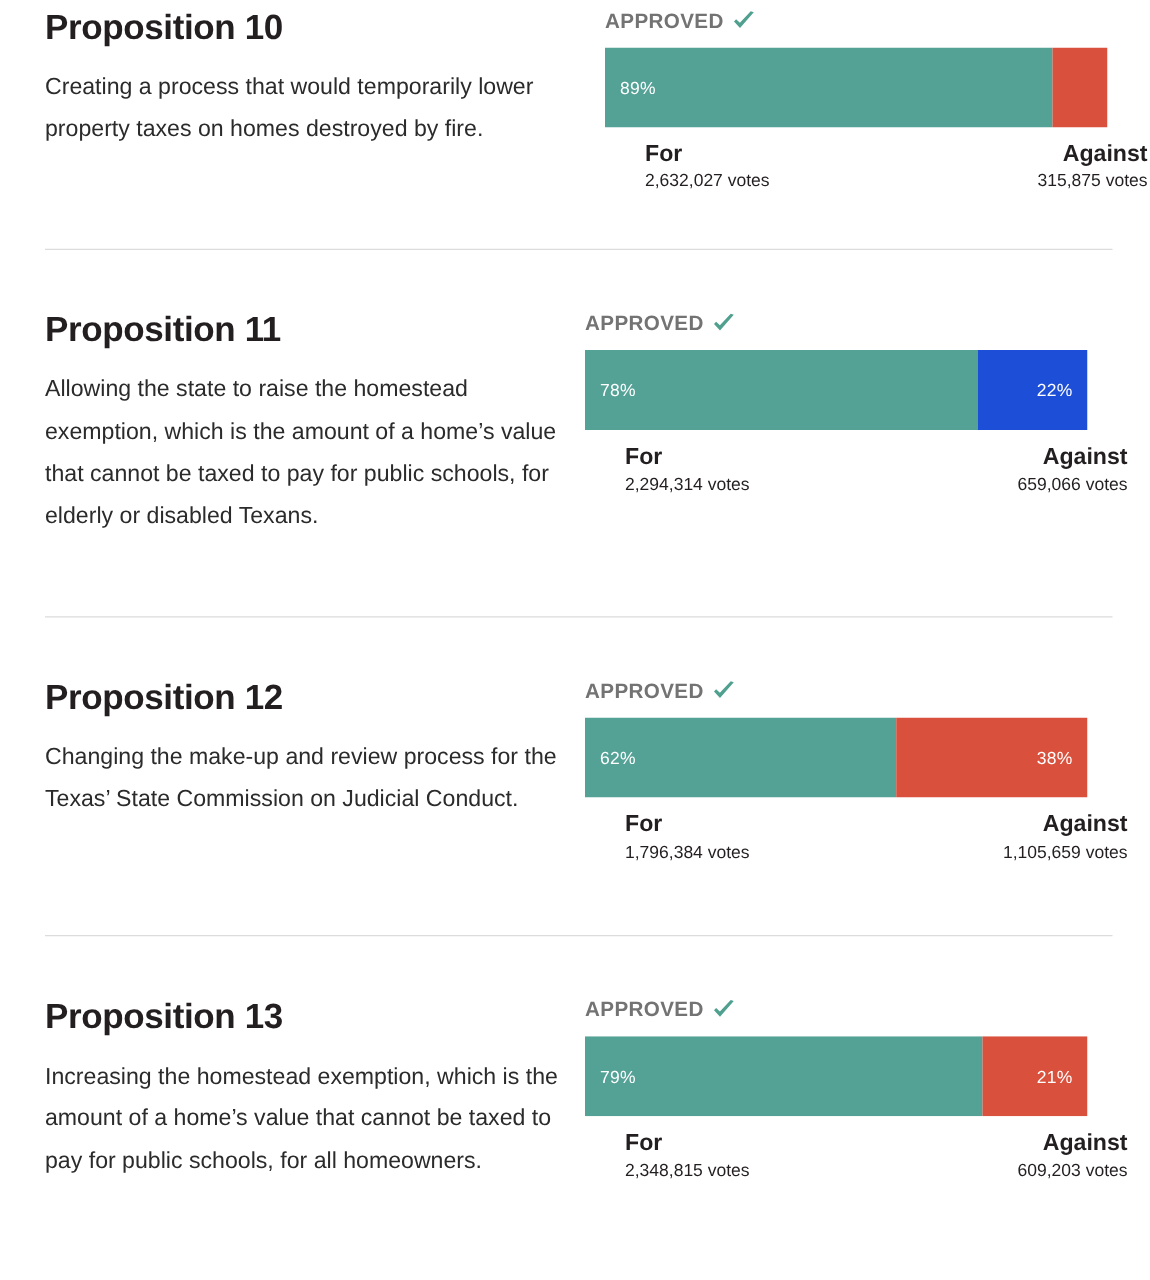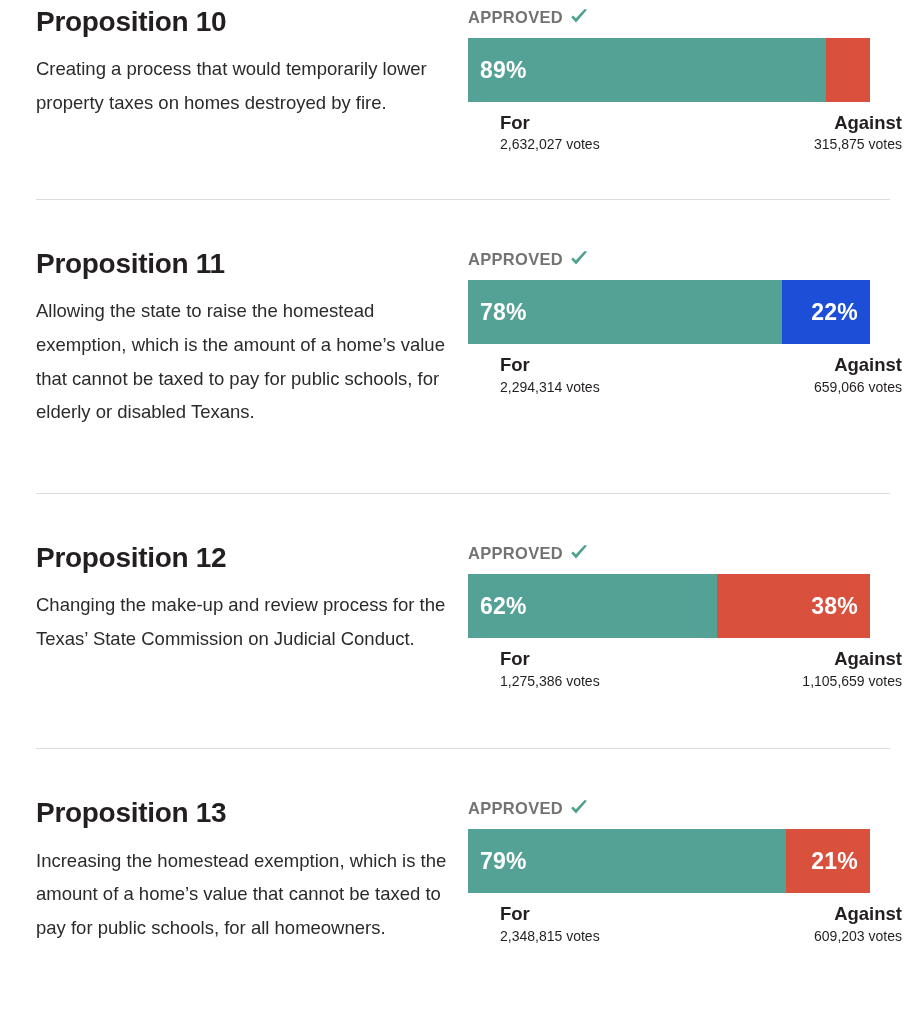--- a/index.html
+++ b/index.html
@@ -95,22 +95,22 @@
   .bar-seg.for {
     justify-content: flex-start;
     padding-left: 12px;
   }
   .bar-seg.against {
     justify-content: flex-end;
     padding-right: 12px;
   }
   .bar-pct {
     color: #ffffff;
-    font-size: 23px;
-    font-weight: bold;
+    font-size: 14px;
+    font-weight: normal;
     letter-spacing: 0.2px;
     white-space: nowrap;
   }
 
   .tally {
     display: flex;
     justify-content: space-between;
     width: 402px;
     margin-top: 9px;
     margin-left: 32px;
@@ -139,21 +139,21 @@
     background: #dcdcdc;
     margin: 0 30px 0 36px;
     border: 0;
   }
 </style>
 </head>
 <body>
 
 <div class="results-list">
 
-  <div class="prop-row" style="padding-top:6px;">
+  <div class="prop-row" style="padding-top:6px;gap:16px;">
     <div class="left">
       <h2 class="prop-title">Proposition 10</h2>
       <p class="prop-desc">Creating a process that would temporarily lower property taxes on homes destroyed by fire.</p>
     </div>
     <div class="right">
       <div class="status-line">
         <span class="status-text">APPROVED</span>
         <span class="check-icon">
           <svg width="20" height="20" viewBox="0 0 20 20">
               <path d="M2.2 10.2 L7.0 15.4 L18 2.8 L15.6 2.0 L6.9 11.2 L3.9 8.4 Z" fill="#4fa08f"></path>
@@ -238,21 +238,21 @@
         <div class="bar-seg for" style="width:62%;background:#54a196;">
           <span class="bar-pct">62%</span>
         </div>
         <div class="bar-seg against" style="width:38%;background:#d9503c;">
           <span class="bar-pct">38%</span>
         </div>
       </div>
       <div class="tally">
         <div class="tally-col">
           <span class="tally-label">For</span>
-          <span class="tally-votes">1,275,386 votes</span>
+          <span class="tally-votes">1,796,384 votes</span>
         </div>
         <div class="tally-col right-col">
           <span class="tally-label">Against</span>
           <span class="tally-votes">1,105,659 votes</span>
         </div>
       </div>
     </div>
   </div>
 
   <hr class="divider" style="margin-top:58px;">

